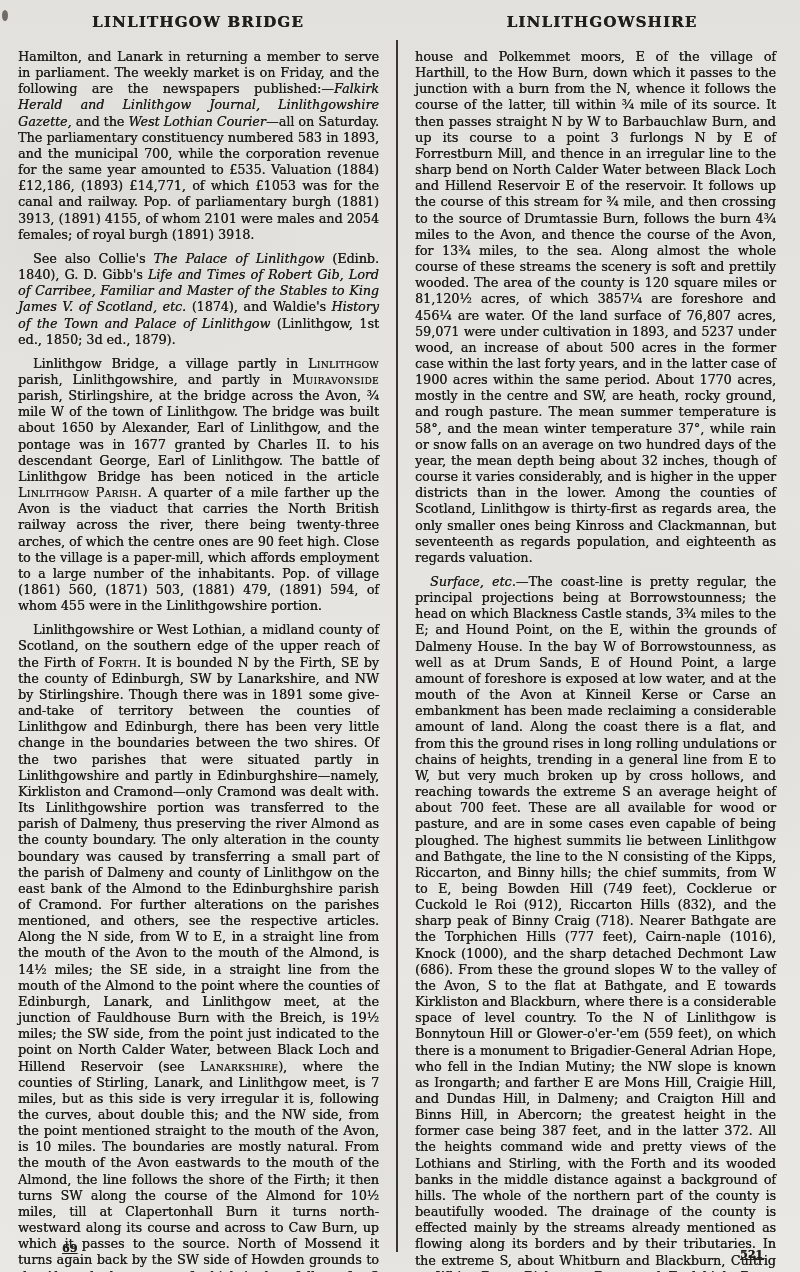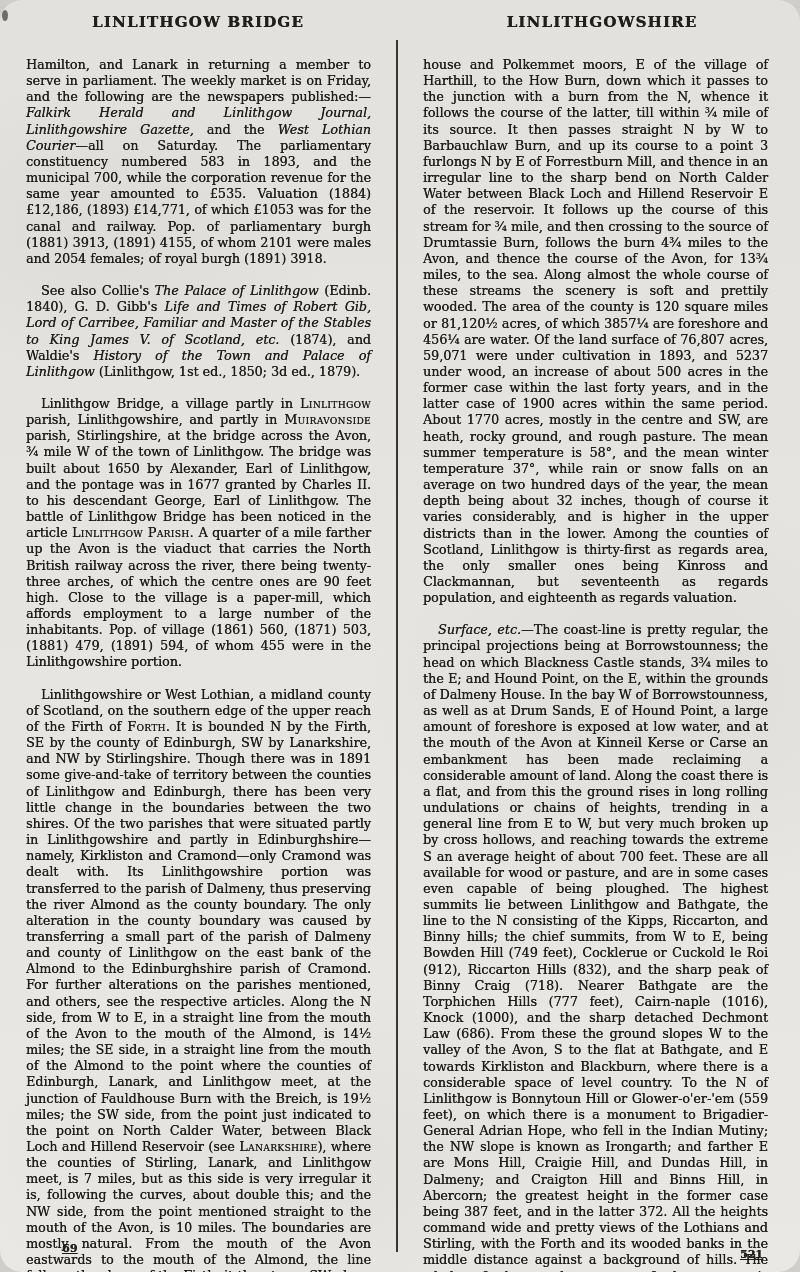--- a/index.html
+++ b/index.html
@@ -1,20 +1,19 @@
 <!DOCTYPE html>
 <html style="--paper: #e8e7e3; --ink: #211f1c;"><head>
 <meta charset="utf-8">
 <style>
   html,body{margin:0;padding:0;background:#cfcecb;}
   .page{
     position:relative;width:800px;height:1272px;overflow:hidden;
     background:var(--paper,#e8e7e3);color:var(--ink,#211f1c);
     font-family:"DejaVu Serif","Liberation Serif",serif;
-    border-radius:22px;
   }
   .page::before{
     content:"";position:absolute;inset:0;pointer-events:none;
     background:
       radial-gradient(ellipse 320px 220px at 14% 18%, rgba(60,55,50,0.04), transparent 70%),
       radial-gradient(ellipse 420px 300px at 82% 55%, rgba(60,55,50,0.045), transparent 70%),
       radial-gradient(ellipse 520px 280px at 42% 92%, rgba(60,55,50,0.04), transparent 70%),
       linear-gradient(180deg, rgba(120,115,105,0.05), rgba(255,255,255,0.03));
   }
   .running-head{
@@ -28,21 +27,21 @@
     position:absolute;left:396px;top:40px;height:1212px;width:2px;
     background:#3a3732;
   }
   .col{
     position:absolute;top:41px;width:377px;
     font-size:12.7px;line-height:16.15px;text-align:justify;
     text-shadow:0.25px 0 0 currentColor;
   }
   .col-left{left:10px;}
   .col-right{left:407px;}
-  .para{margin:16px;padding:0;}
+  .para{margin:8px;padding:0;}
   .para.indent{text-indent:15px;}
   .r-p{font-style:normal;}
   .r-i{font-style:italic;}
   .r-b{font-weight:normal;}
   .r-sc{font-variant:small-caps;letter-spacing:0.4px;}
   .pagenum{
     position:absolute;font-weight:bold;font-size:11px;
     text-shadow:0.3px 0 0 currentColor;
     text-decoration:underline;
   }

